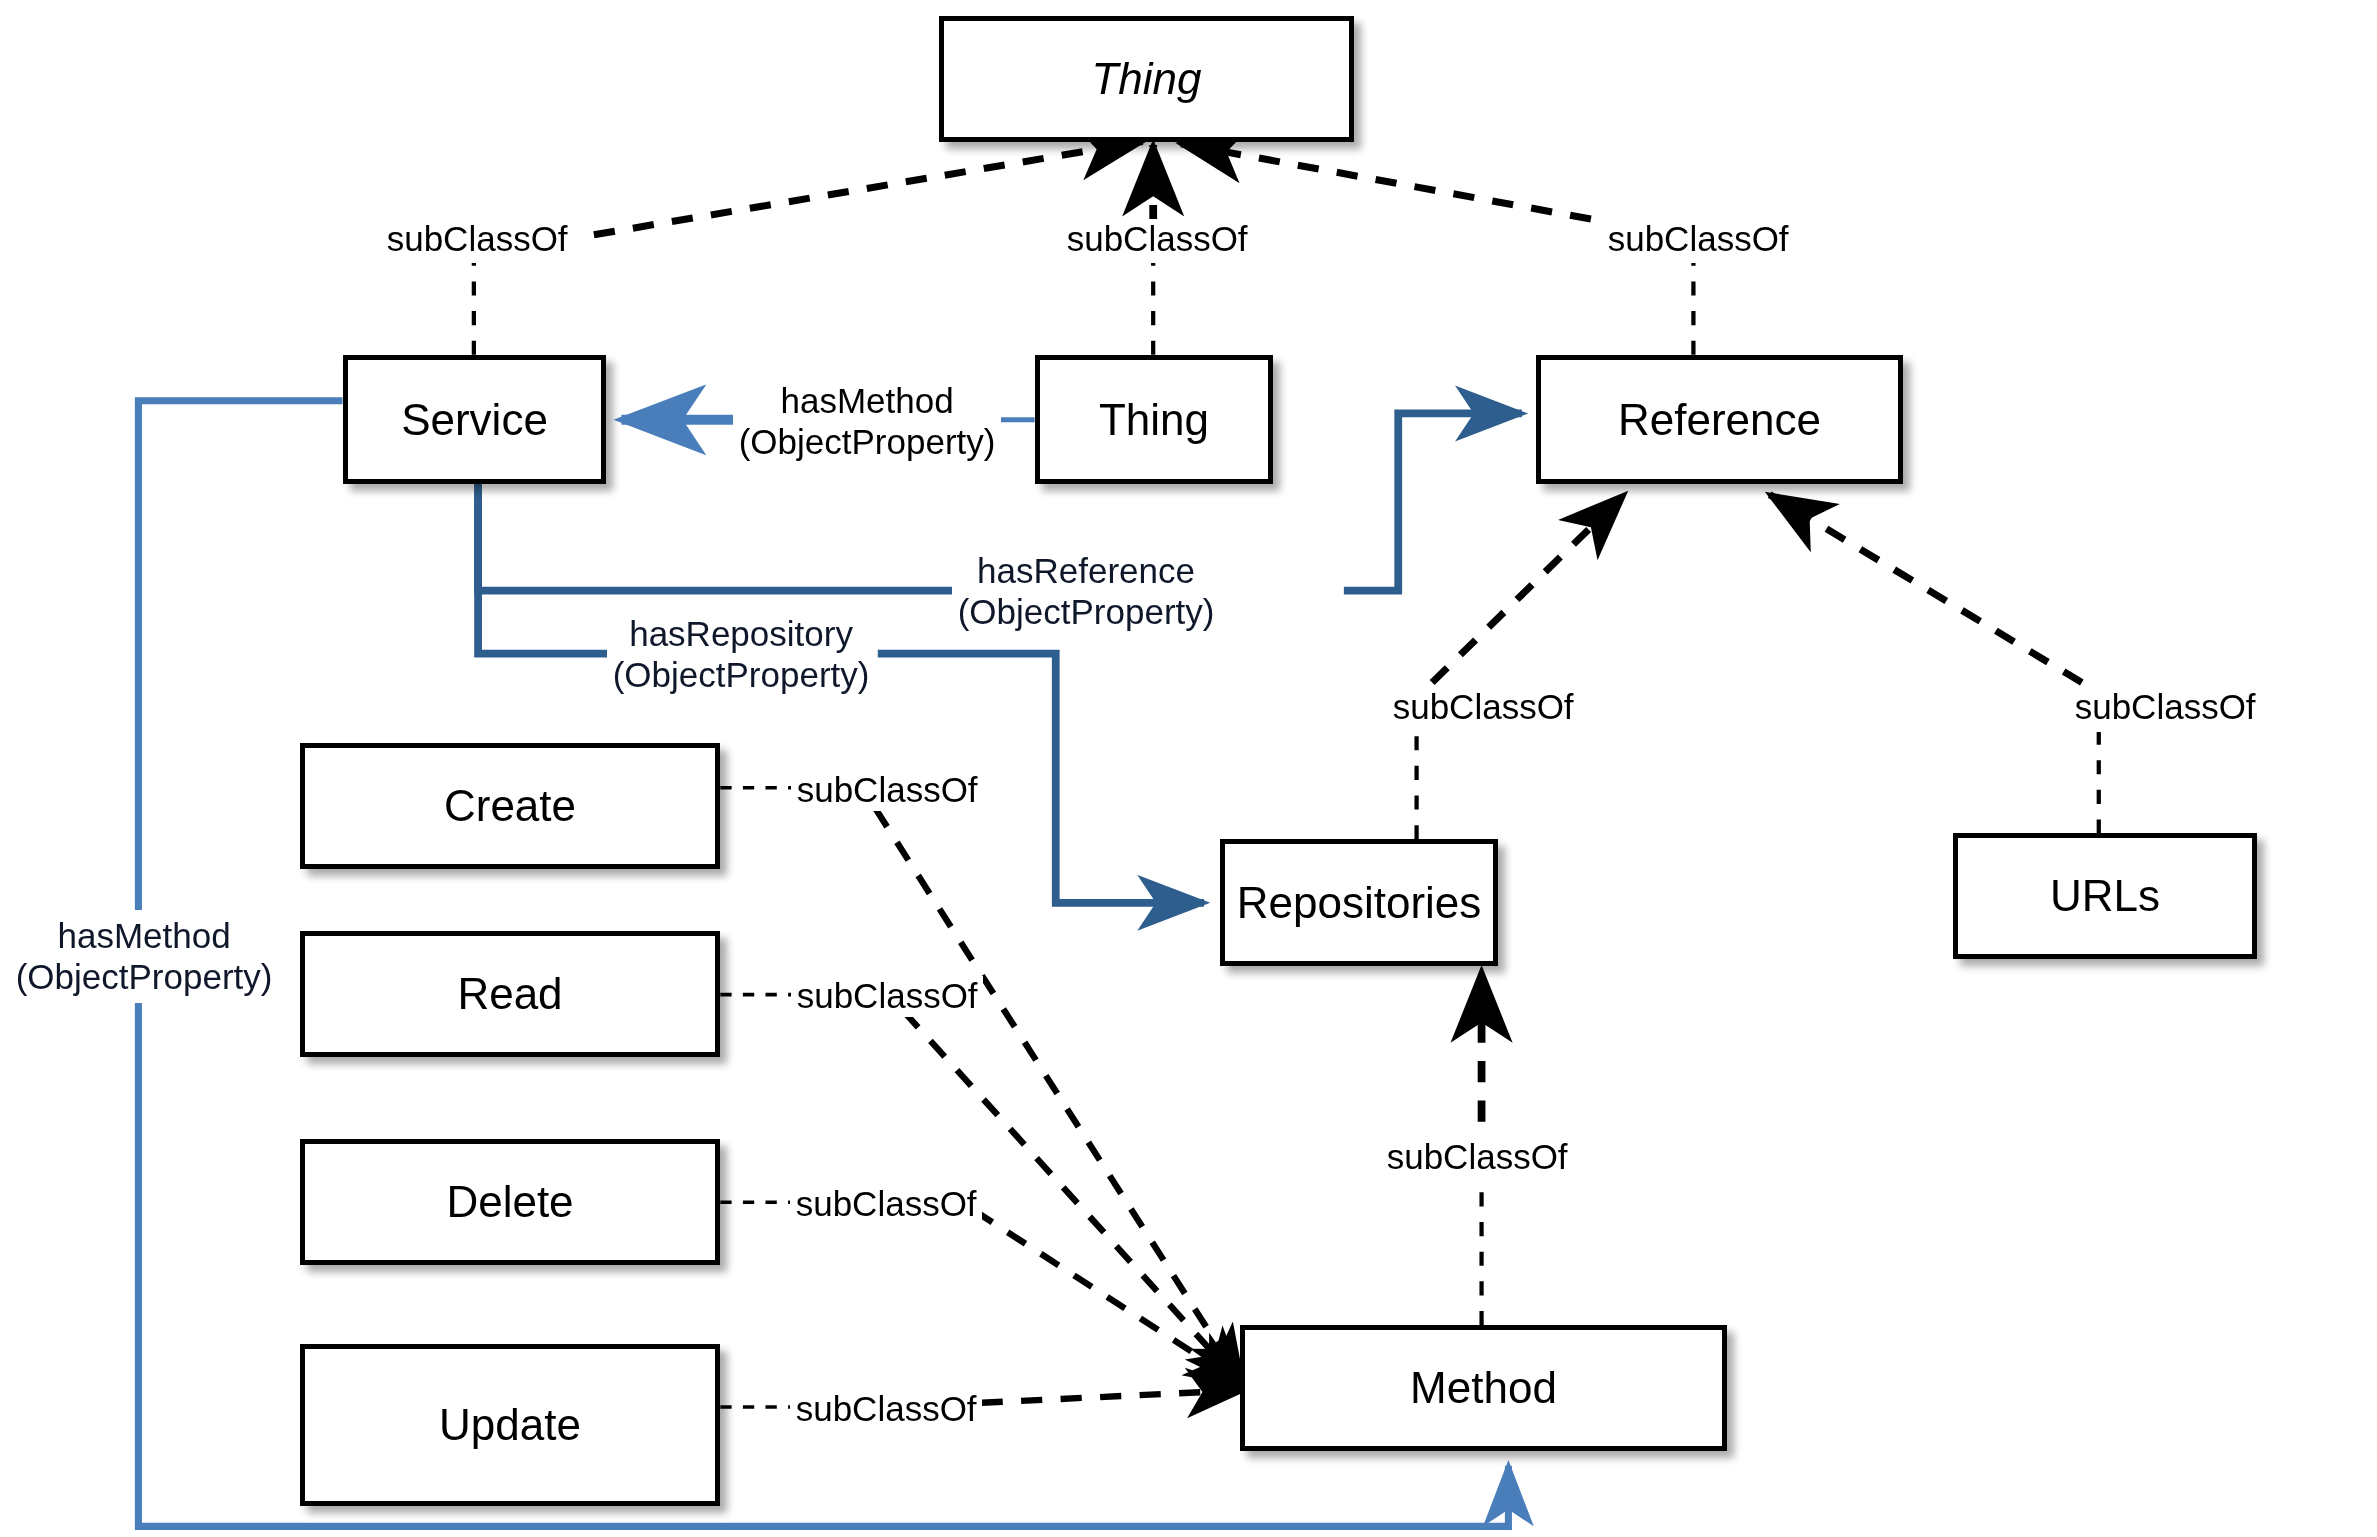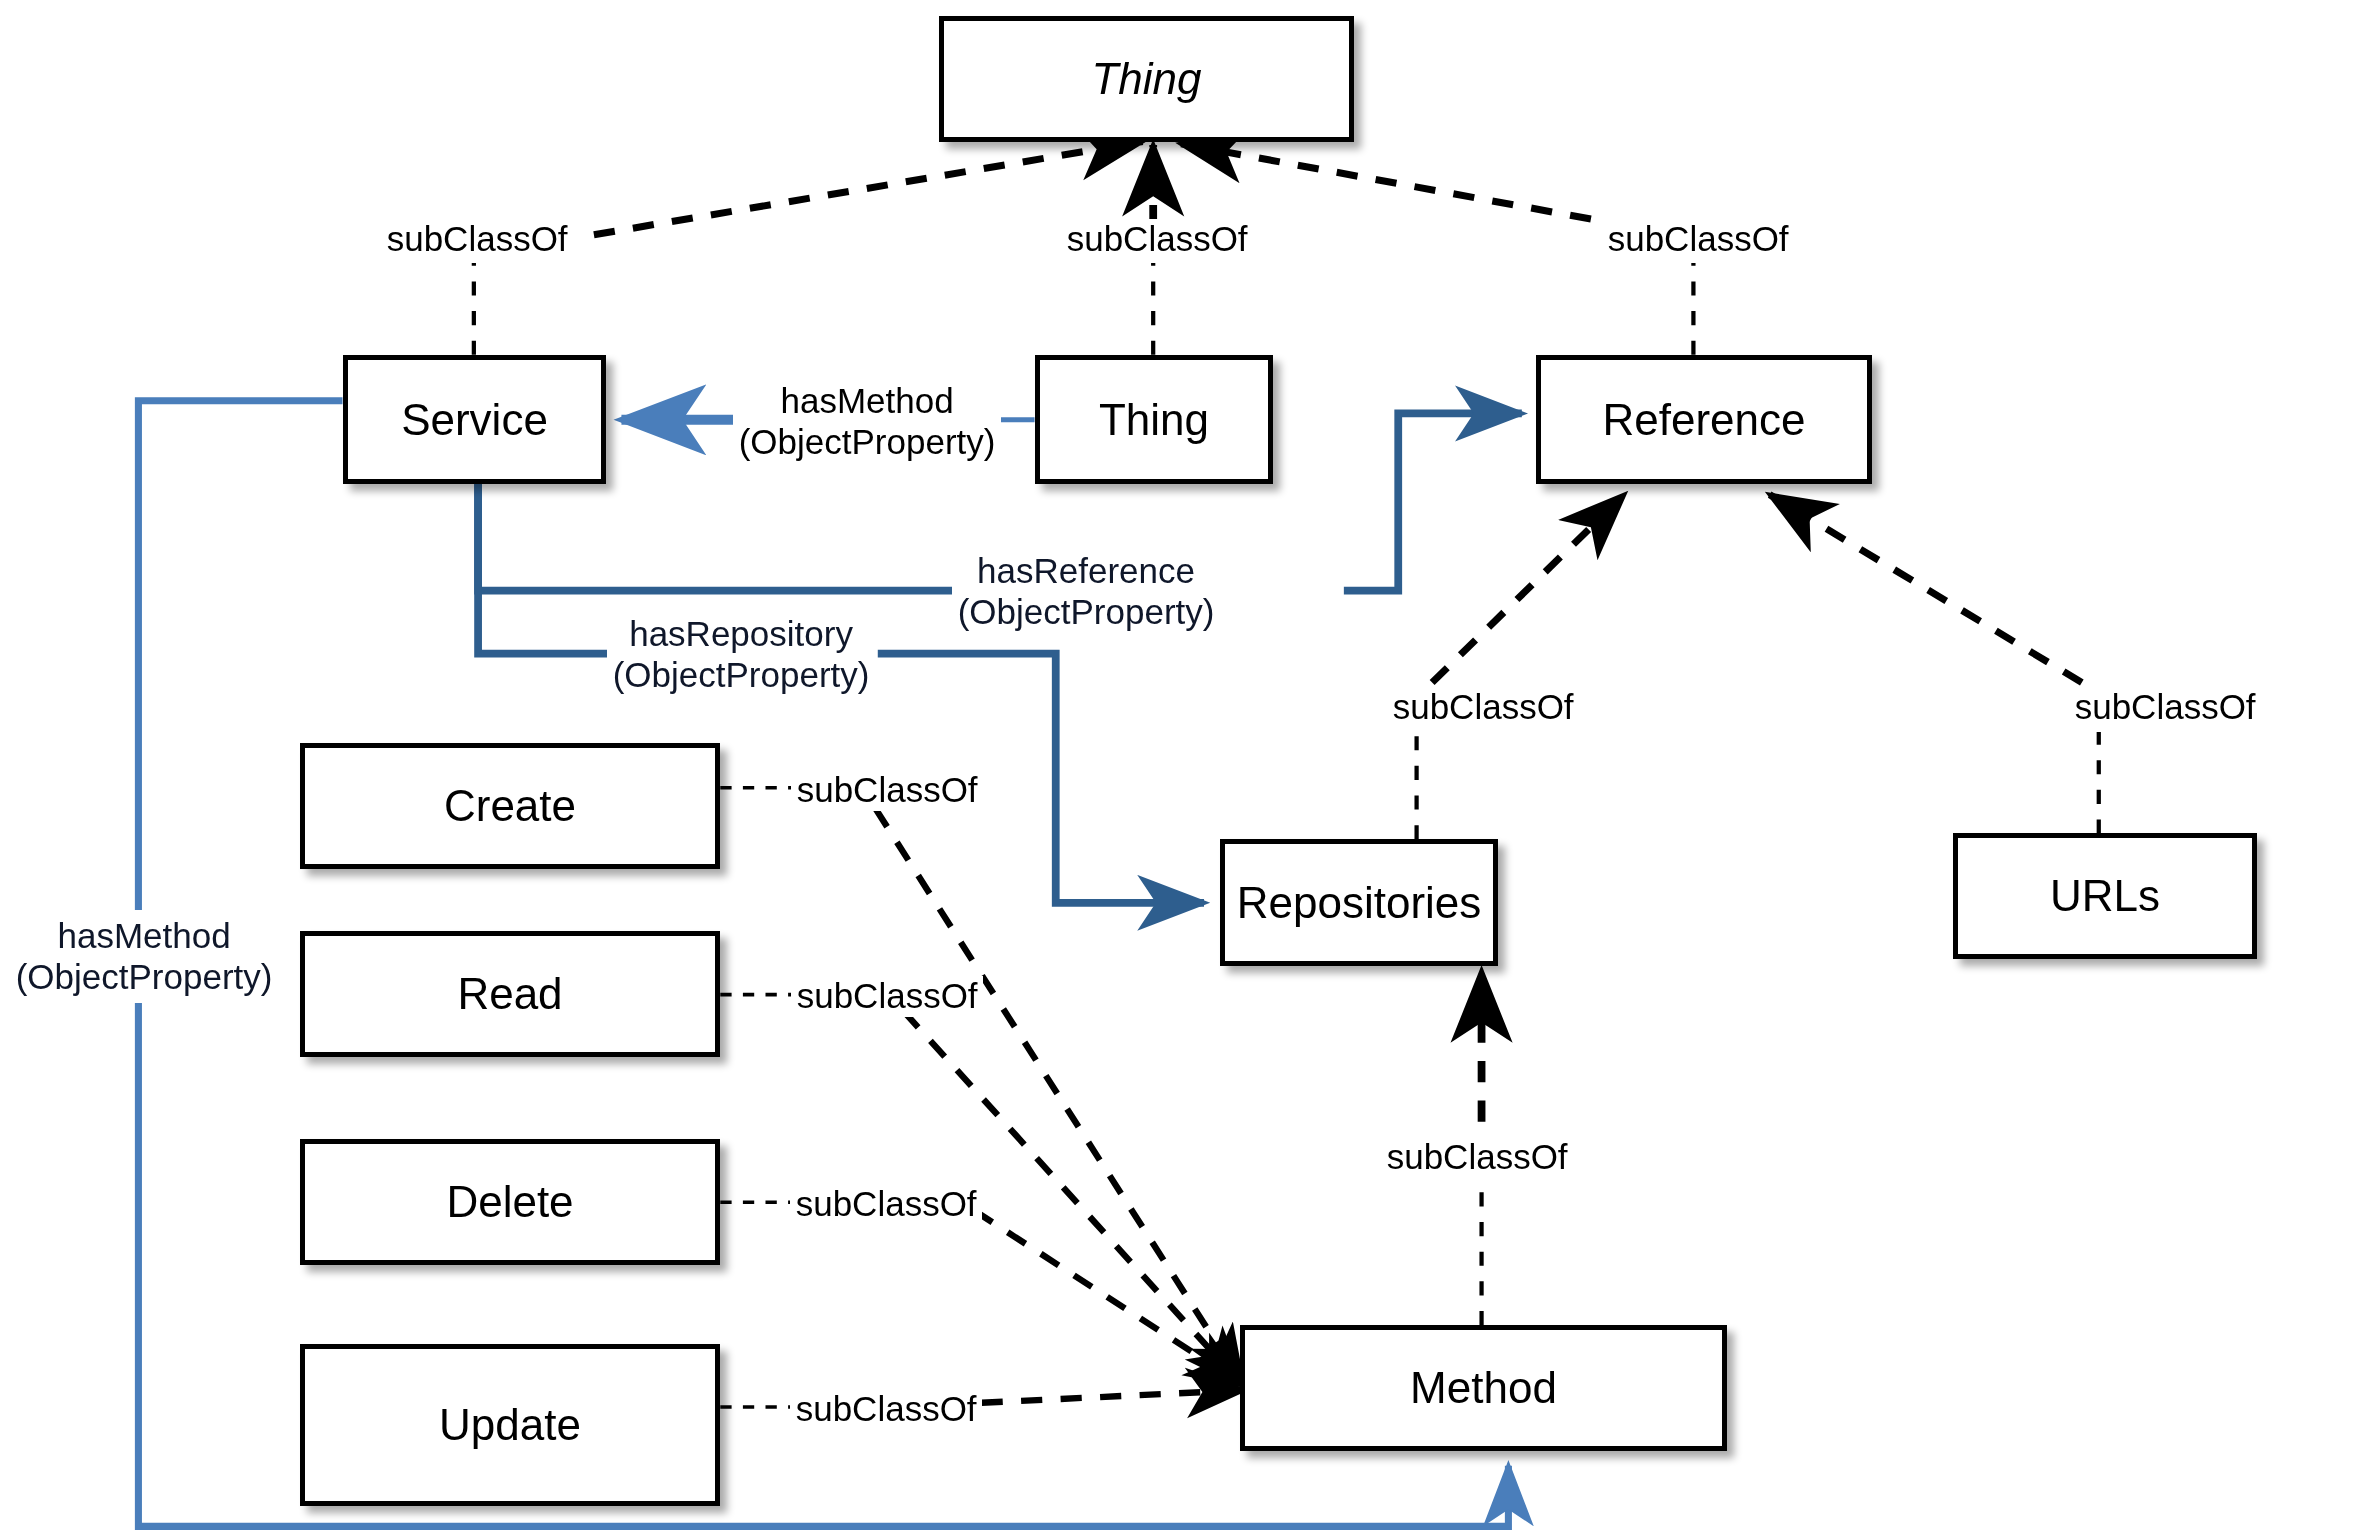--- a/index.html
+++ b/index.html
@@ -106,21 +106,21 @@
   </div>
 
   <div class="node" style="left:343px;top:355px;width:263px;height:129px;">
     <span>Service</span>
   </div>
 
   <div class="node" style="left:1035px;top:355px;width:238px;height:129px;">
     <span>Thing</span>
   </div>
 
-  <div class="node" style="left:1536px;top:355px;width:336px;height:129px;">
+  <div class="node" style="left:1536px;top:355px;width:367px;height:129px;">
     <span>Reference</span>
   </div>
 
   <div class="node" style="left:300px;top:725px;width:420px;height:126px;margin-top:18px;">
     <span>Create</span>
   </div>
 
   <div class="node" style="left:300px;top:931px;width:420px;height:126px;">
     <span>Read</span>
   </div>

